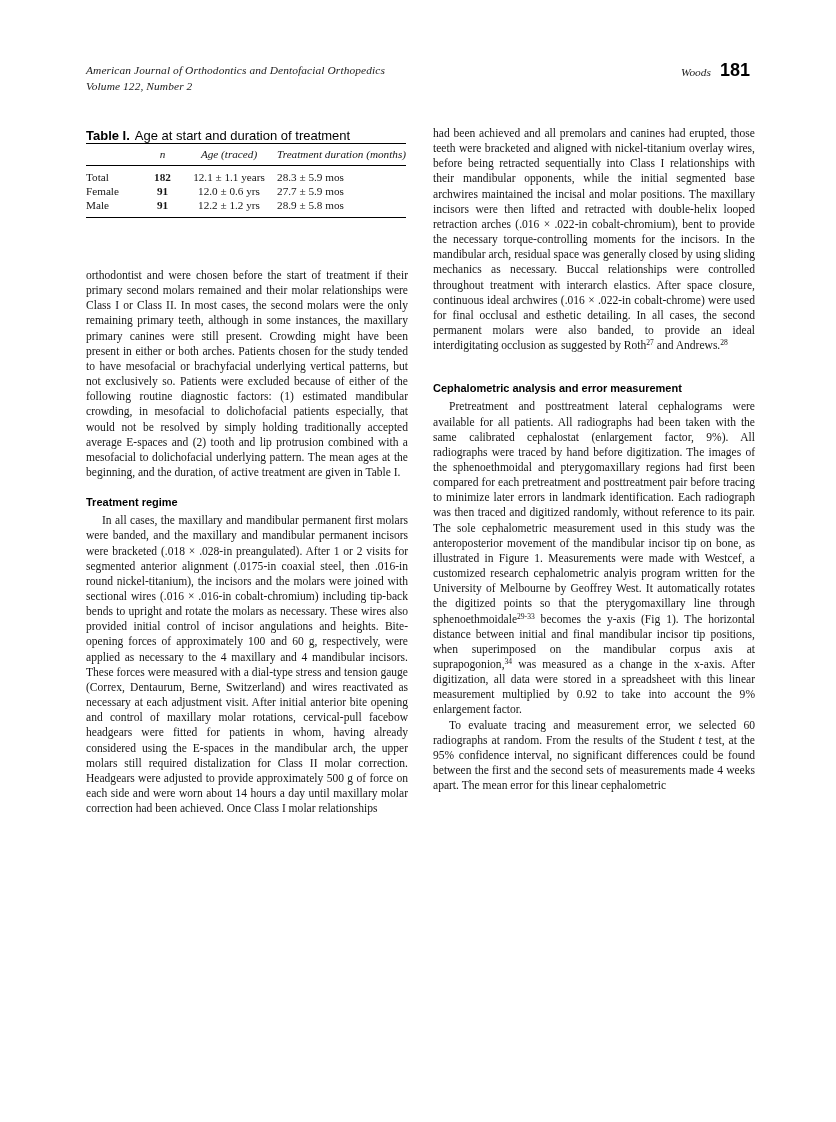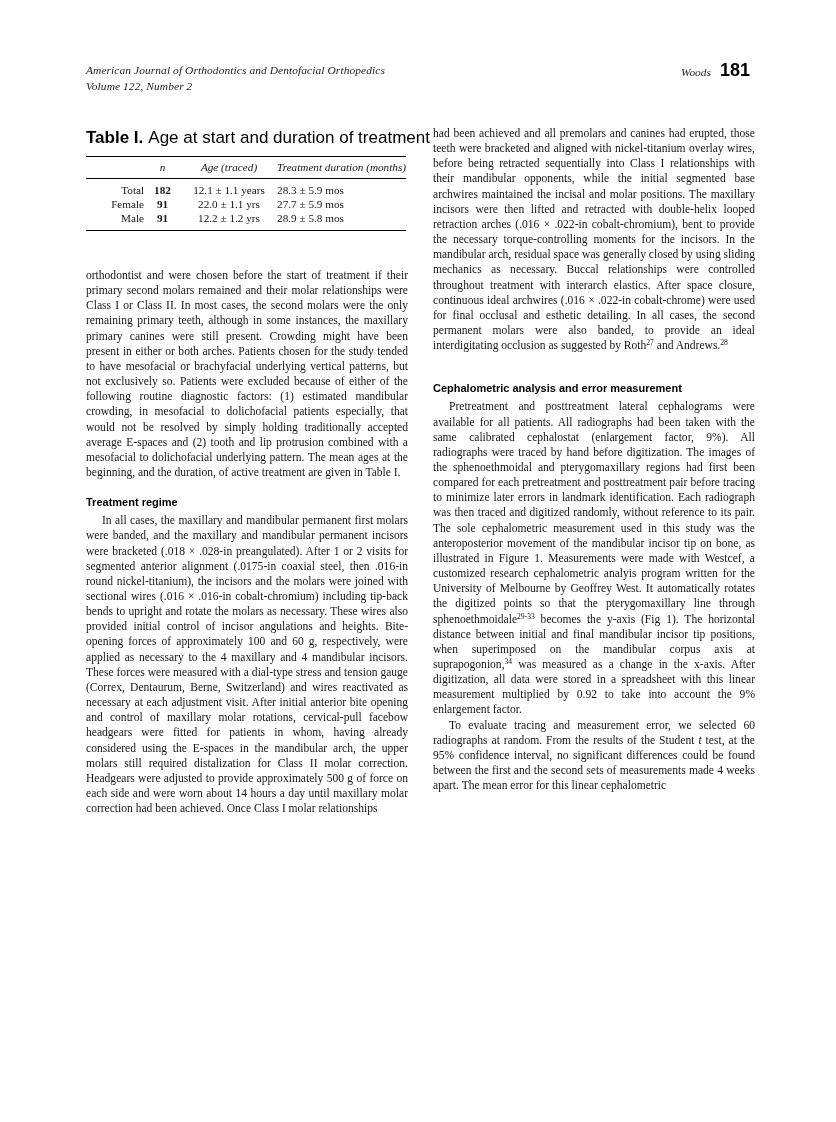--- a/index.html
+++ b/index.html
@@ -98,23 +98,22 @@
 
   
   .table-block {
     position: absolute;
     left: 86px;
     top: 128px;
     width: 320px;
   }
   .table-caption {
     font-family: "Liberation Sans", "DejaVu Sans", sans-serif;
-    font-size: 17px;
+    font-size: 13px;
     color: #000;
-    margin-bottom: 8px;
     white-space: nowrap;
   }
   .table-caption .lbl { font-weight: bold; }
   .table-caption .txt { font-weight: normal; margin-left: 5px; }
 
   table.data {
     border-collapse: collapse;
     width: 320px;
     font-family: "Liberation Serif", "DejaVu Serif", serif;
     font-size: 11.2px;
@@ -127,21 +126,21 @@
     white-space: nowrap;
   }
   table.data thead tr { border-top: 1.4px solid #000; border-bottom: 1.1px solid #000; }
   table.data tbody { border-bottom: 1.4px solid #000; }
   table.data tbody td {
     padding: 1.0px 0 1.0px 0;
     white-space: nowrap;
   }
   table.data tbody tr:first-child td { padding-top: 5px; }
   table.data tbody tr:last-child  td { padding-bottom: 6px; }
-  .c-label { text-align: right;   width: 62px; }
+  .c-label { text-align: left;   width: 62px; }
   .c-n     { text-align: center; width: 40px; font-weight: bold; }
   .c-age   { text-align: center; width: 100px; }
   .c-dur   { text-align: left; width: 118px; }
   thead .c-n { font-style: italic; }
 </style>
 </head>
 <body>
 
 <div class="page">
 
@@ -171,21 +170,21 @@
       <tbody>
         <tr>
           <td class="c-label">Total</td>
           <td class="c-n">182</td>
           <td class="c-age">12.1 ± 1.1 years</td>
           <td class="c-dur">28.3 ± 5.9 mos</td>
         </tr>
         <tr>
           <td class="c-label">Female</td>
           <td class="c-n">91</td>
-          <td class="c-age">22.0 ± 1.1 yrs</td>
+          <td class="c-age">12.0 ± 0.6 yrs</td>
           <td class="c-dur">27.7 ± 5.9 mos</td>
         </tr>
         <tr>
           <td class="c-label">Male</td>
           <td class="c-n">91</td>
           <td class="c-age">12.2 ± 1.2 yrs</td>
           <td class="c-dur">28.9 ± 5.8 mos</td>
         </tr>
       </tbody>
     </table>

